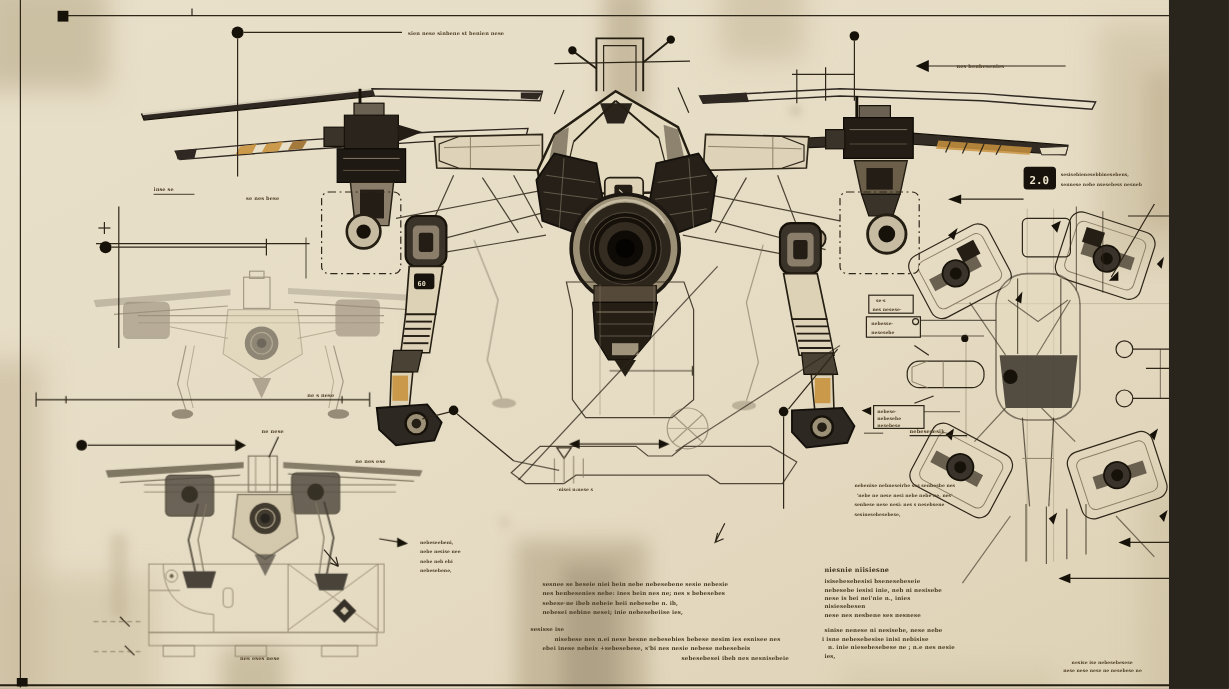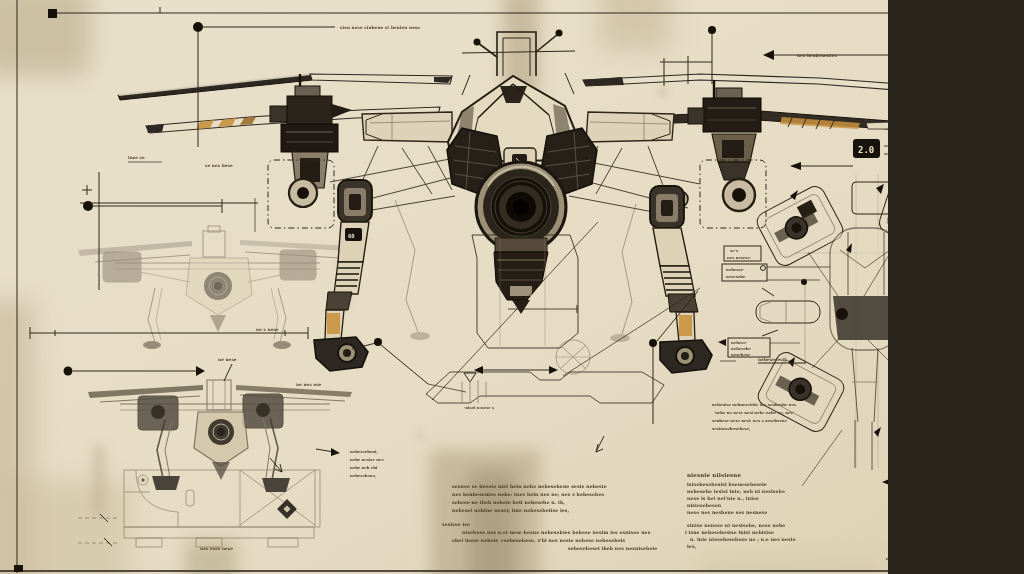--- a/index.html
+++ b/index.html
@@ -1,16 +1,16 @@
 <!DOCTYPE html>
 <html><head>
 <meta charset="utf-8">
 <style>
   html,body{margin:0;padding:0;background:#2a251c;}
-  .stage{position:relative;width:888px;height:574px;overflow:hidden;background:#e8dfc8;
+  .stage{position:relative;width:974px;height:574px;overflow:hidden;background:#e8dfc8;
          font-family:"DejaVu Sans",sans-serif;}
   svg{display:block}
   
   .ink{stroke:#2e2619;fill:none;stroke-width:1}
   .inkth{stroke:#241e13;fill:none;stroke-width:1.6}
   .inkfat{stroke:#171209;fill:none;stroke-width:2.4}
   .pencil{stroke:#6f6450;fill:none;stroke-width:1}
   .faint{stroke:#8a7e64;fill:none;stroke-width:.8}
   .dash{stroke:#2e2619;fill:none;stroke-width:1;stroke-dasharray:6 3 1.5 3}
   .dot{fill:#171209;stroke:none}

